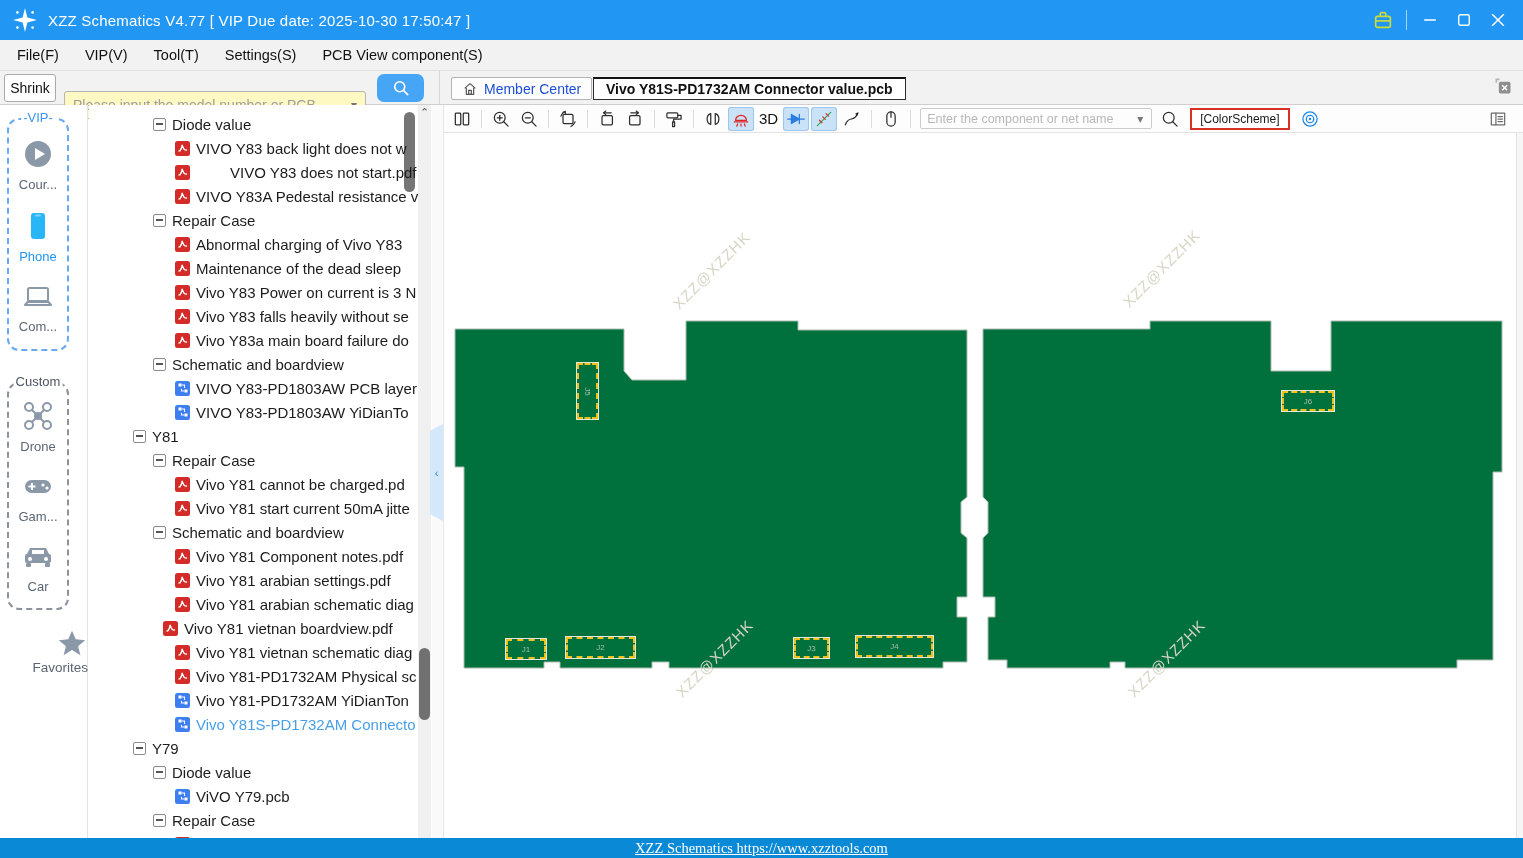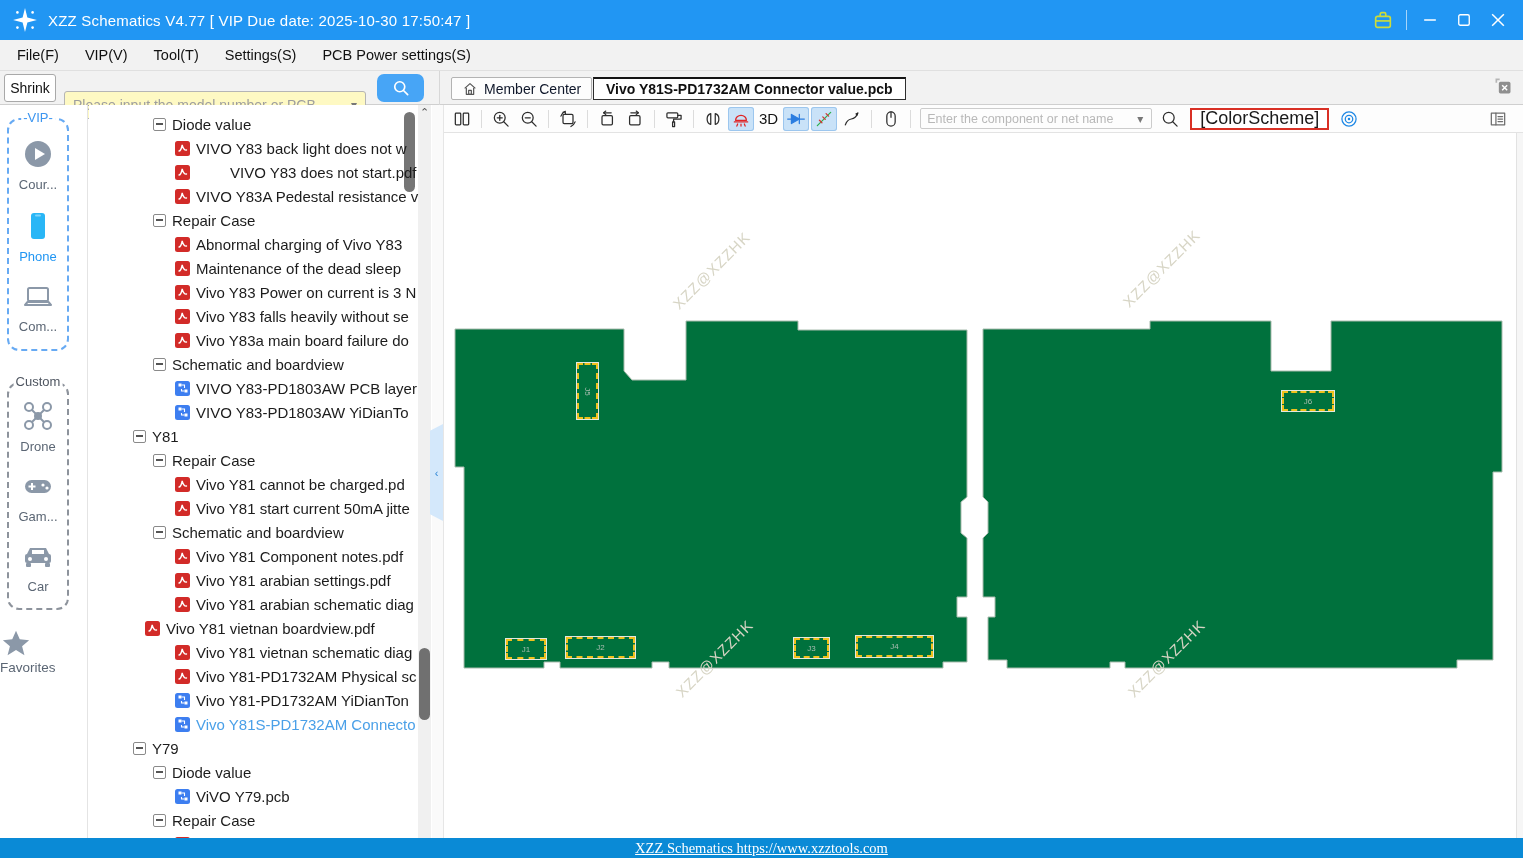--- a/index.html
+++ b/index.html
@@ -27,41 +27,41 @@
     border:1px solid #b5b5b5;border-radius:3px;display:flex;align-items:center;}
   .model-search input{flex:1;border:none;outline:none;font-size:14px;padding:0 8px;
     color:#333;font-family:"Liberation Sans",sans-serif;background:transparent;}
   .model-search input::placeholder{color:#9e9e9e;}
   .combo-caret{width:22px;color:#777;font-size:12px;text-align:center;}
   .search-btn{position:absolute;left:377px;top:3px;width:47px;height:28px;background:#47a5f6;
     border-radius:7px;display:flex;align-items:center;justify-content:center;}
   .topbar-sep{position:absolute;left:439px;top:0;width:1px;height:34px;background:#d7d7d7;}
   .member-btn{position:absolute;left:451px;top:6px;height:23px;padding:0 10px;background:#fdfdfd;
     border:1px solid #b3b3b3;border-radius:2px;display:flex;align-items:center;gap:6px;
-    font-size:14px;color:#0f172a;}
+    font-size:14px;color:#1d4ed8;}
   .doc-tab{position:absolute;left:593px;top:6px;height:23px;padding:0 12px;background:#fff;
     border:1px solid #2e2e2e;border-top:2px solid #141414;display:flex;align-items:center;
     font-size:14px;font-weight:bold;color:#101010;}
   .closeall-btn{position:absolute;left:1493px;top:5px;width:20px;height:20px;}
   
   .sidebar{position:absolute;left:0;top:105px;width:88px;height:733px;background:#fff;
     border-right:1px solid #e4e4e4;}
   .side-group{position:absolute;left:7px;width:62px;border-radius:12px;}
   .side-group.vip{top:13px;height:233px;border:2px dashed #67aaf3;}
   .side-group.custom{top:277px;height:228px;border:2px dashed #8d939c;}
   .group-label{position:absolute;top:-10px;left:50%;transform:translateX(-50%);background:#fff;
     padding:0 2px;font-size:13px;white-space:nowrap;}
   .side-group.vip .group-label{color:#3d96f0;}
   .side-group.custom .group-label{color:#4e5560;}
   .side-item{position:absolute;left:0;width:100%;display:flex;flex-direction:column;
     align-items:center;gap:3px;}
   .side-item .lbl{font-size:13px;color:#5b6674;white-space:nowrap;}
   .side-item.active .lbl{color:#2196f3;}
   .favorites{position:absolute;left:0;top:523px;width:88px;display:flex;flex-direction:column;
-    align-items:flex-start;gap:2px;}
+    align-items:flex-end;gap:2px;}
   .favorites .lbl{font-size:13.5px;color:#5b6674;}
   
   .tree-panel{position:absolute;left:89px;top:105px;width:343px;height:733px;background:#fff;
     overflow:hidden;}
   .tree-row{position:absolute;height:24px;display:flex;align-items:center;gap:6px;
     white-space:nowrap;font-size:15px;color:#1c1c1c;width:100%;overflow:hidden;}
   .tree-row.selected{color:#4aa0e8;}
   .collapse-box{width:13px;height:13px;border:1px solid #8a8a8a;border-radius:2px;flex:none;
     display:flex;align-items:center;justify-content:center;}
   .collapse-box::before{content:"";width:7px;height:1.5px;background:#555;display:block;}
@@ -93,21 +93,21 @@
   .ticon svg{width:20px;height:20px;stroke:#2d2d2d;fill:none;stroke-width:1.5;
     stroke-linecap:round;stroke-linejoin:round;}
   .tsep{width:1px;height:18px;background:#dcdcdc;margin:0 5px;flex:none;}
   .t3d{font-size:15px;color:#111;padding:0 4px;flex:none;}
   .net-search{width:232px;height:21px;border:1px solid #ccc;border-radius:2px;display:flex;
     align-items:center;margin:16px 4px;flex:none;}
   .net-search input{flex:1;border:none;outline:none;font-size:12.5px;padding:0 6px;color:#444;
     font-family:"Liberation Sans",sans-serif;background:transparent;min-width:0;}
   .net-search input::placeholder{color:#b8b8b8;}
   .colorscheme-btn{height:22px;padding:0 8px;border:2px solid #d93025;display:flex;
-    align-items:center;font-size:18px;color:#1a1a1a;margin:0 6px;flex:none;background:#fff;}
+    align-items:center;font-size:12px;color:#1a1a1a;margin:0 6px;flex:none;background:#fff;}
   .layers-btn{margin-left:auto;margin-right:8px;}
   .layers-btn svg{stroke:#6e6e6e;}
   
   .canvas{position:absolute;left:444px;top:133px;width:1072px;height:705px;background:#fff;overflow:hidden;}
   .board-svg{position:absolute;left:0;top:0;}
   .watermark{position:absolute;width:96px;height:84px;display:flex;align-items:center;
     justify-content:center;transform:rotate(-45deg);color:#d7d5c5;font-size:15px;
     letter-spacing:1px;pointer-events:none;white-space:nowrap;}
   .connector{position:absolute;border:2px dashed #f0c11c;outline:1px solid #e3e8df;
     display:flex;align-items:center;justify-content:center;font-size:8px;color:#a9bdb1;}
@@ -158,21 +158,21 @@
         </svg>
     </div>
   </div>
 </div>
 
 <div class="menubar" id="menubar">
     <div class="menu-item">File(F)</div>
     <div class="menu-item">VIP(V)</div>
     <div class="menu-item">Tool(T)</div>
     <div class="menu-item">Settings(S)</div>
-    <div class="menu-item">PCB Power settings(S)</div>
+    <div class="menu-item">PCB View component(S)</div>
   </div>
 
 <div class="topbar">
   <div class="shrink-btn">Shrink</div>
   <div class="model-search">
     <input placeholder="Please input the model number or PCB" style="">
     <div class="combo-caret">▾</div>
   </div>
   <div class="search-btn">
     <svg width="20" height="20" viewBox="0 0 24 24" fill="none" stroke="#fff" stroke-width="2" stroke-linecap="round">
@@ -429,21 +429,21 @@
       <span>Vivo Y81 arabian settings.pdf</span>
     </div>
     <div class="tree-row" style="top: 487px; padding-left: 86px;">
       <div class="file-ic pdf">
         <svg viewBox="0 0 12 12">
           <path d="M2,9 C4,9 5.2,3 5.2,3 C5.2,3 6.5,9 9.5,8" fill="none" stroke="#fff" stroke-width="1.4" stroke-linecap="round"></path>
         </svg>
       </div>
       <span>Vivo Y81 arabian schematic diag</span>
     </div>
-    <div class="tree-row" style="top: 511px; padding-left: 56px;">
+    <div class="tree-row" style="top: 511px; padding-left: 74px;">
       <div class="file-ic pdf">
         <svg viewBox="0 0 12 12">
           <path d="M2,9 C4,9 5.2,3 5.2,3 C5.2,3 6.5,9 9.5,8" fill="none" stroke="#fff" stroke-width="1.4" stroke-linecap="round"></path>
         </svg>
       </div>
       <span>Vivo Y81 vietnan boardview.pdf</span>
     </div>
     <div class="tree-row" style="top: 535px; padding-left: 86px;">
       <div class="file-ic pdf">
         <svg viewBox="0 0 12 12">

